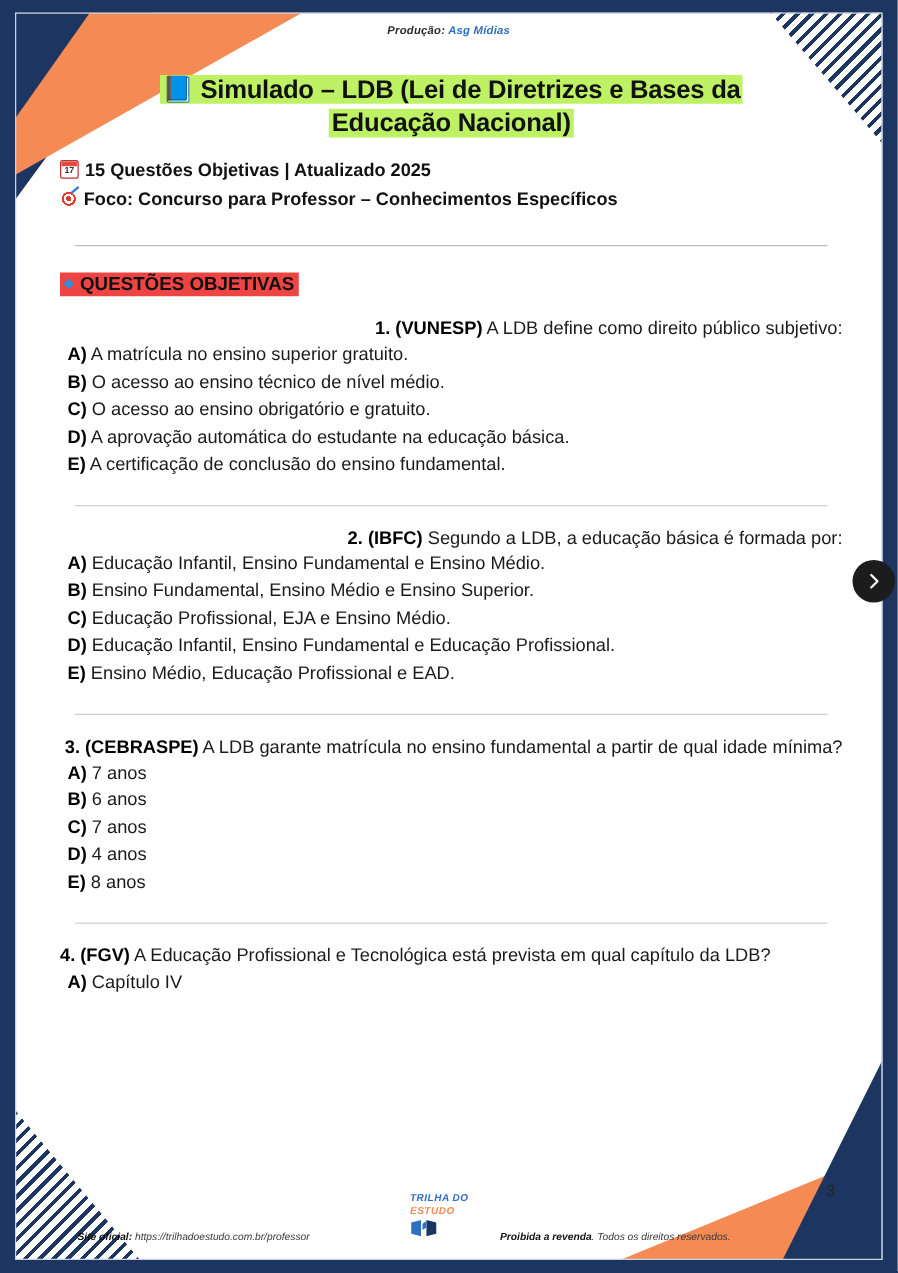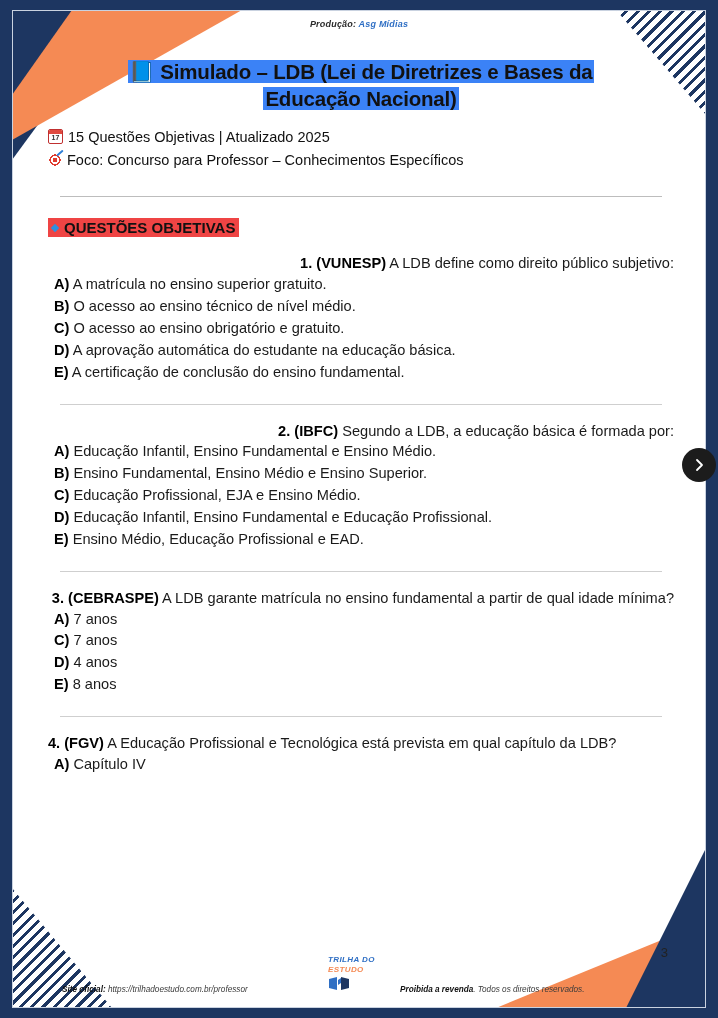--- a/index.html
+++ b/index.html
@@ -89,29 +89,29 @@
   .title{
     text-align:center;
     font-size:20.5px;
     font-weight:bold;
     color:#111111;
     line-height:1.32;
     margin:8px 0 0 0;
     letter-spacing:-0.2px;
   }
   .title .hl{
-    background:#3b82f6;
+    background:#bef264;
     padding:0 2px;
     box-decoration-break:clone;
     -webkit-box-decoration-break:clone;
   }
   .meta{
     margin-top:14px;
     font-size:14.5px;
-    font-weight:normal;
+    font-weight:bold;
     color:#111111;
     line-height:1.6;
   }
   .emoji-cal{
     display:inline-block;width:13px;height:13px;
     border:1px solid #c03030;border-radius:2px;
     background:#ffffff;position:relative;vertical-align:-2px;margin-right:5px;
     overflow:hidden;
   }
   .emoji-cal::before{
@@ -265,20 +265,21 @@
             <p class="opt"><b>A)</b> <span>Educação Infantil, Ensino Fundamental e Ensino Médio.</span></p>
             <p class="opt"><b>B)</b> <span>Ensino Fundamental, Ensino Médio e Ensino Superior.</span></p>
             <p class="opt"><b>C)</b> <span>Educação Profissional, EJA e Ensino Médio.</span></p>
             <p class="opt"><b>D)</b> <span>Educação Infantil, Ensino Fundamental e Educação Profissional.</span></p>
             <p class="opt"><b>E)</b> <span>Ensino Médio, Educação Profissional e EAD.</span></p>
           </div>
           <hr class="q-sep">
           <div class="question-block">
             <p class="q-stem"><b>3.</b> <b>(CEBRASPE)</b> <span>A LDB garante matrícula no ensino fundamental a partir de qual idade mínima?</span></p>
             <p class="opt"><b>A)</b> <span>7 anos</span></p>
+            <p class="opt"><b>B)</b> <span>6 anos</span></p>
             <p class="opt"><b>C)</b> <span>7 anos</span></p>
             <p class="opt"><b>D)</b> <span>4 anos</span></p>
             <p class="opt"><b>E)</b> <span>8 anos</span></p>
           </div>
           <hr class="q-sep">
           <div class="question-block">
             <p class="q-stem justify"><b>4.</b> <b>(FGV)</b> <span>A Educação Profissional e Tecnológica está prevista em qual capítulo da LDB?</span></p>
             <p class="opt"><b>A)</b> <span>Capítulo IV</span></p>
           </div>
         </div>

